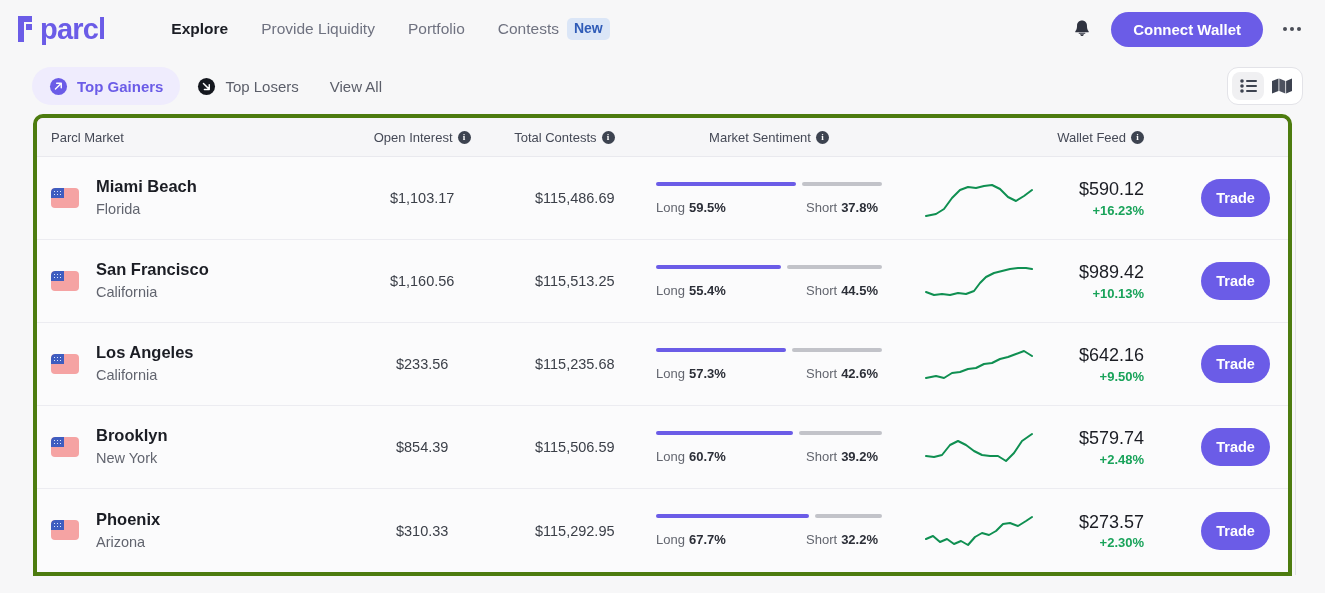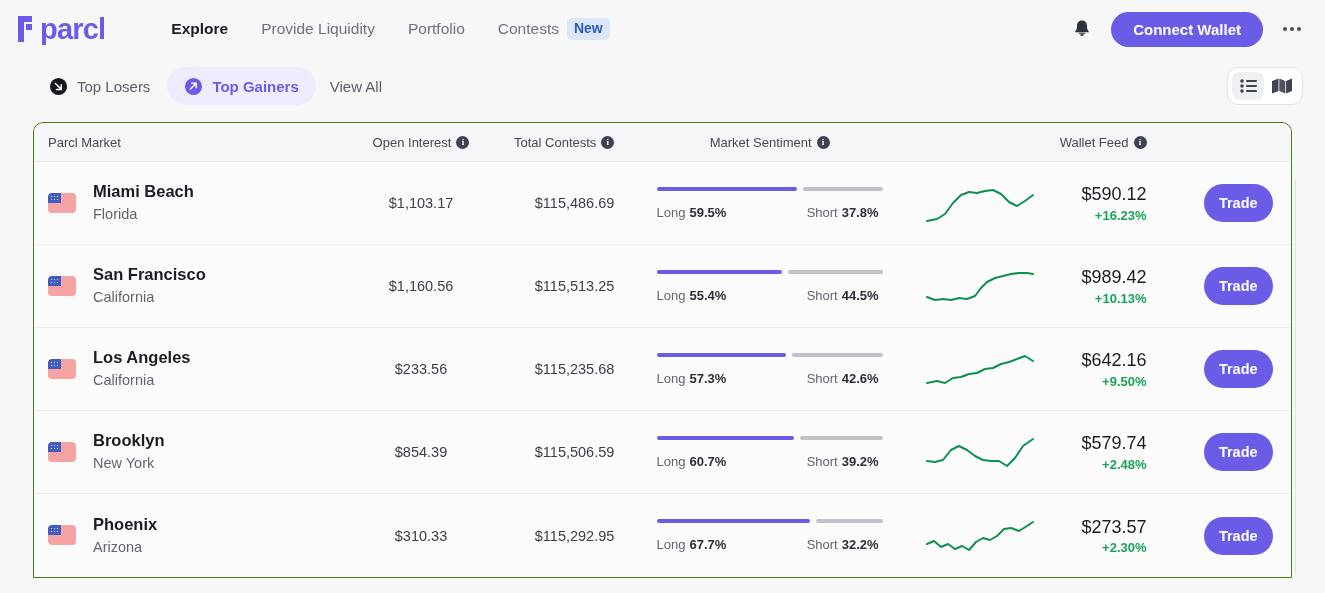--- a/index.html
+++ b/index.html
@@ -95,22 +95,22 @@
   .view-btn {
     width: 32px; height: 28px;
     display: flex; align-items: center; justify-content: center;
     border-radius: 8px;
     cursor: pointer;
   }
   .view-btn.active { background: #f0f0f2; }
 
   
   .table-card {
-    margin: 8px 33px;
-    border: 1px solid #4d7c0f;
+    margin: 0 33px;
+    border: 4px solid #4d7c0f;
     border-radius: 10px 10px 0 0;
     background: #f0abfc;
     overflow: hidden;
   }
   .thead {
     display: flex;
     align-items: center;
     height: 39px;
     background: #f6f6f8;
     border-bottom: 1px solid #e9e9ee;
@@ -242,34 +242,34 @@
     <span class="dots">
         <i></i>
         <i></i>
         <i></i>
       </span>
   </div>
 </div>
 
 <div class="filterbar">
 
+  <div class="chip active">
+    <svg class="chip-icon" viewBox="0 0 20 20">
+      <circle cx="10" cy="10" r="9" fill="#6b5ce7"></circle>
+      <path d="M6.8 12.6 L12.4 7 M8.1 6.6 H12.9 V11.4" stroke="#fff" stroke-width="1.5" fill="none" stroke-linecap="round" stroke-linejoin="round"></path>
+    </svg>
+    <span>Top Gainers</span>
+  </div>
+
   <div class="chip">
     <svg class="chip-icon" viewBox="0 0 20 20">
       <circle cx="10" cy="10" r="9" fill="#15181f"></circle>
       <path d="M6.8 6.8 L12.5 12.5 M12.9 8 V13.2 H7.8" stroke="#fff" stroke-width="1.5" fill="none" stroke-linecap="round" stroke-linejoin="round"></path>
     </svg>
     <span>Top Losers</span>
-  </div>
-
-  <div class="chip active">
-    <svg class="chip-icon" viewBox="0 0 20 20">
-      <circle cx="10" cy="10" r="9" fill="#6b5ce7"></circle>
-      <path d="M6.8 12.6 L12.4 7 M8.1 6.6 H12.9 V11.4" stroke="#fff" stroke-width="1.5" fill="none" stroke-linecap="round" stroke-linejoin="round"></path>
-    </svg>
-    <span>Top Gainers</span>
   </div>
 
   <div class="chip chip-plain">
     <span>View All</span>
   </div>
 
   <div class="view-toggle">
     <div class="view-btn active">
       <svg width="17" height="14" viewBox="0 0 17 14">
         <circle cx="2" cy="2" r="1.8" fill="#3d4350"></circle>

